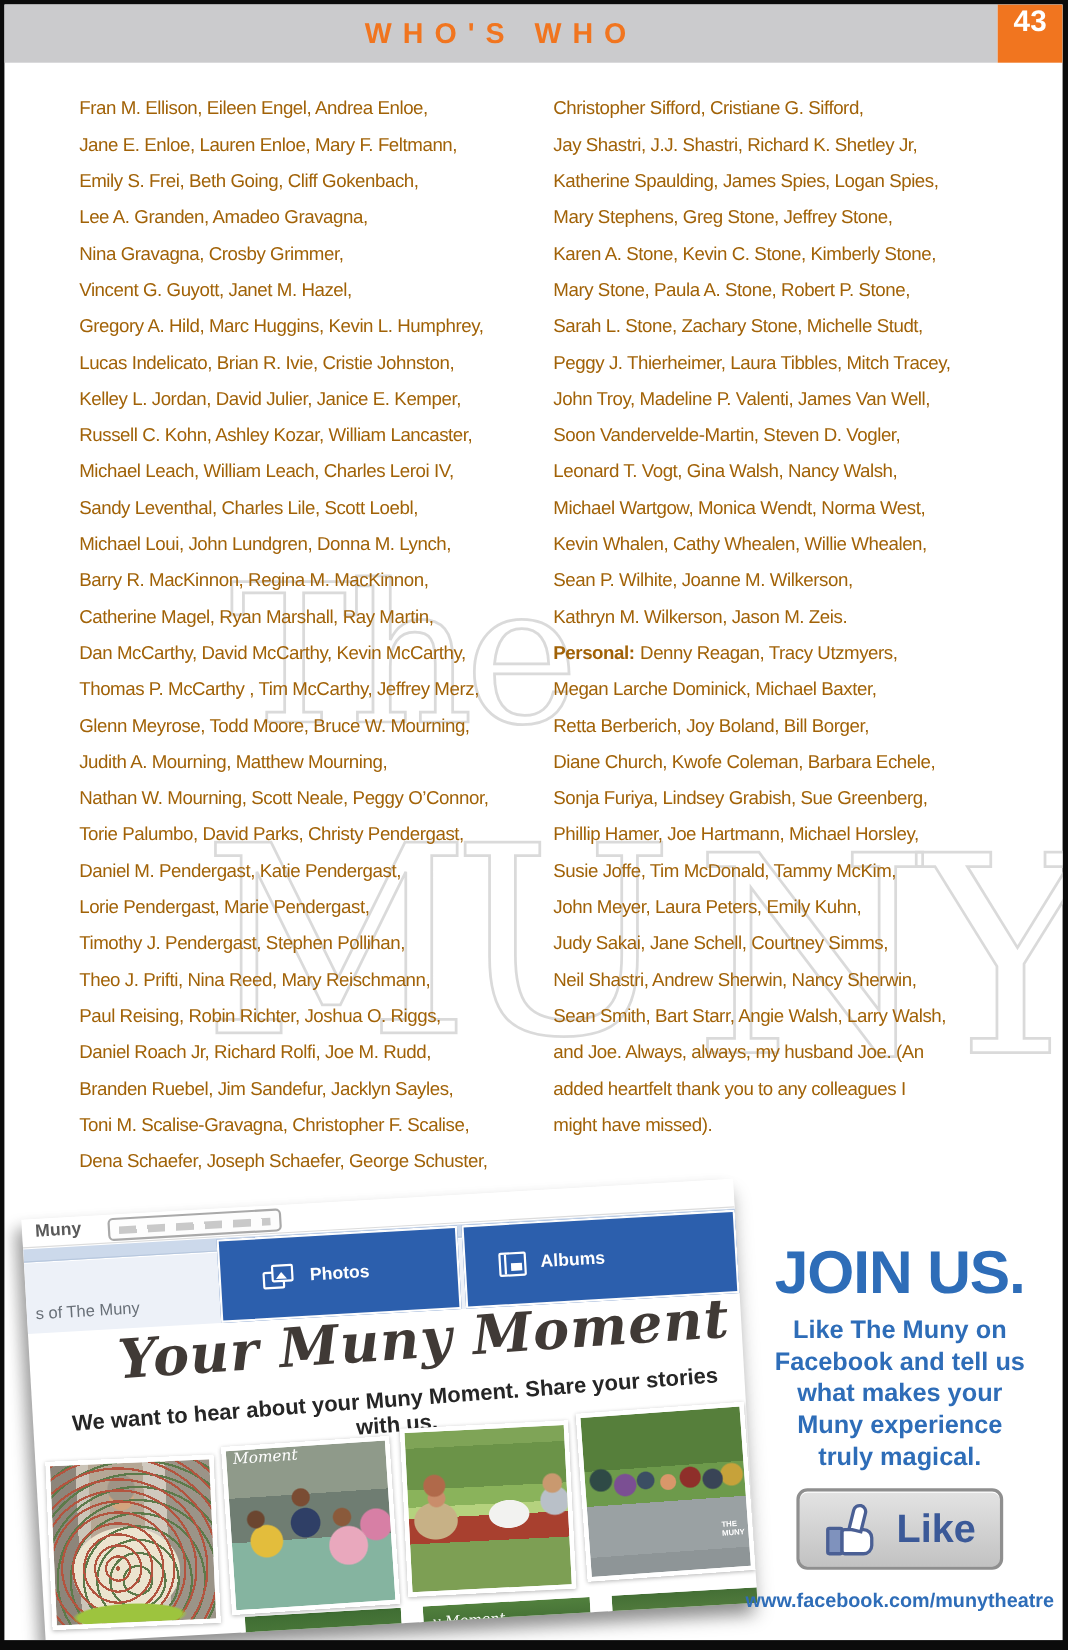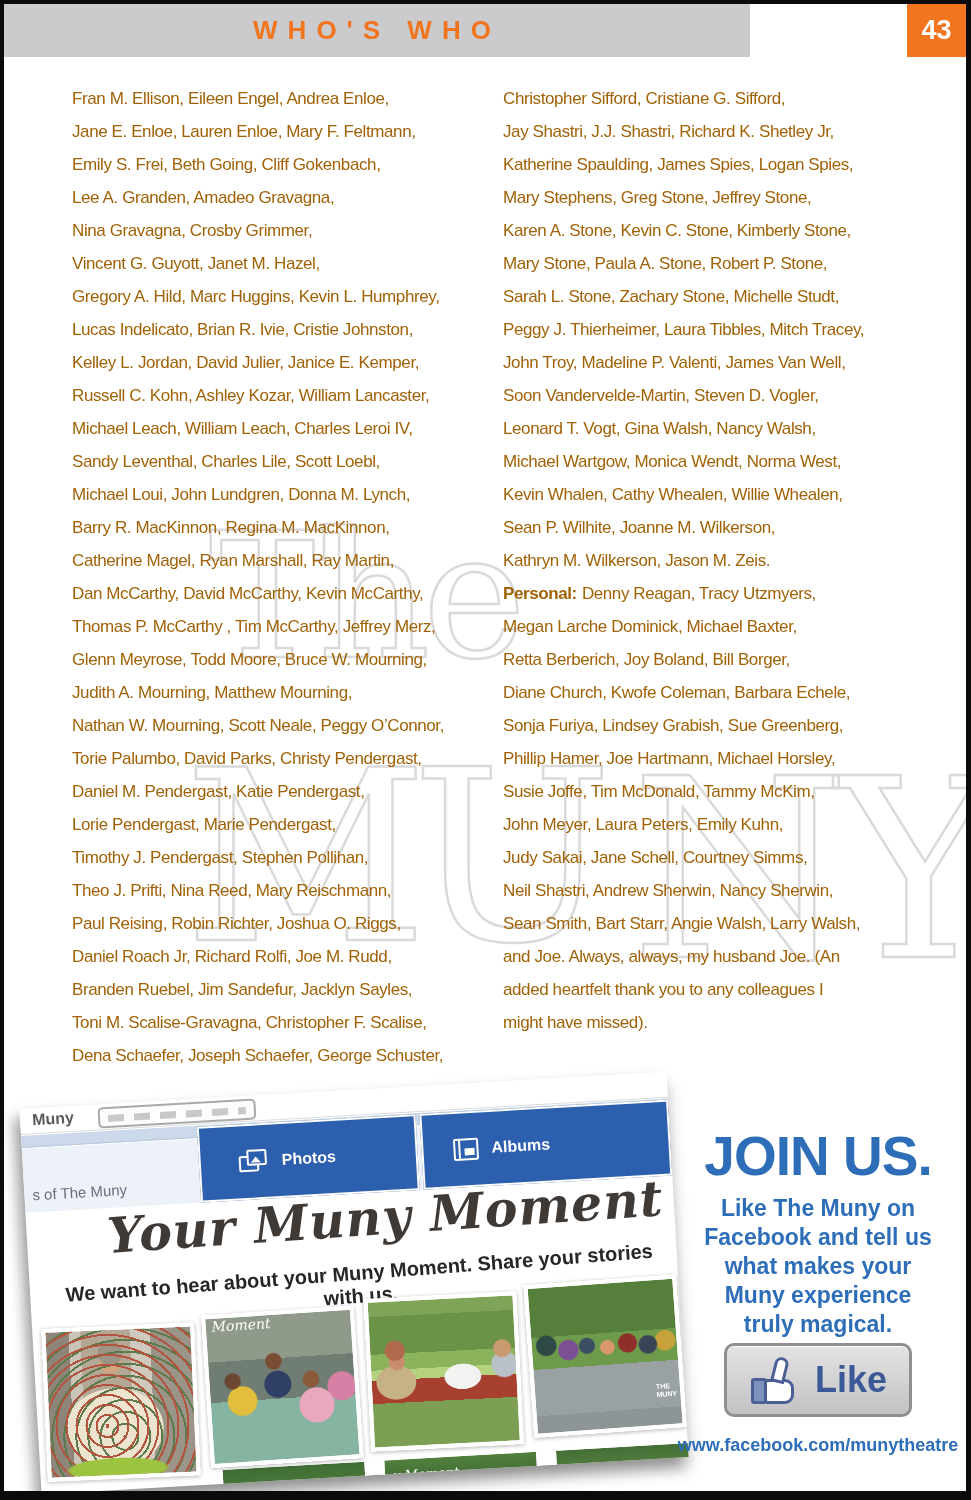--- a/index.html
+++ b/index.html
@@ -1,26 +1,26 @@
 <!DOCTYPE html>
 <html style="--orange: #F1751F; --bar_gray: #CBCBCD; --join_blue: #2E6DB8; --fb_tab_blue: #2C5FAD; --like_text_blue: #3B5998;"><head>
 <meta charset="utf-8">
 <style>
   * { margin:0; padding:0; box-sizing:border-box; }
   html,body { width:971px; height:1500px; background:#0b0b0b; overflow:hidden;
               font-family:"Liberation Sans", sans-serif; }
   .page { position:absolute; inset:4px 5px 9px 4px; background:#ffffff; overflow:hidden; }
 
   
-  .topbar { position:absolute; left:0; top:0; width:746px; height:53px; background:var(--bar_gray); }
+  .topbar { position:absolute; left:0; top:0; width:903px; height:53px; background:var(--bar_gray); }
   .topbar .title { position:absolute; left:0; top:0; width:100%; height:53px; line-height:53px;
                    text-align:center; color:var(--orange); font-weight:bold; font-size:26px;
                    letter-spacing:10px; }
   .pagenum-box { position:absolute; left:903px; top:0; width:59px; height:53px; background:var(--orange);
-                 color:#fff; font-weight:bold; font-size:27px; display:flex; align-items:center; justify-content:center; }
+                 color:#fff; font-weight:bold; font-size:27px; display:flex; justify-content:center; }
 
   
   .wm { position:absolute; z-index:0; font-family:"DejaVu Serif", serif; font-weight:normal;
         color:#ffffff; -webkit-text-stroke:2.5px #d9d9d9; line-height:1; opacity:.95; }
   .wm-the { left:205px; top:505px; font-size:175px; letter-spacing:-8px; }
   .wm-mu  { left:180px; top:735px; font-size:238px; letter-spacing:-16px; }
   .wm-ny  { left:580px; top:742px; font-size:250px; letter-spacing:-14px;margin-left:47px; }
 
   
   .col { position:absolute; top:78px; z-index:1; font-size:17px; letter-spacing:-0.4px;
@@ -119,21 +119,21 @@
   .r2c { left:512px; width:150px; background:linear-gradient(180deg,#446f35,#87ab5e); }
   .row2 .cap2 { position:absolute; left:8px; top:8px; font-family:"DejaVu Serif", serif;
                 font-style:italic; font-size:13px; color:#fff; }
 
   
   .join { position:absolute; left:666px; top:1122px; width:296px; z-index:2; text-align:center;
           color:var(--join_blue); }
   .join .jtitle { font-size:55px; font-weight:bold; letter-spacing:-1px; line-height:60px; }
   .join .jbody { margin-top:8px; font-size:23px; font-weight:bold; }
   .join .jbody div { line-height:29px; }
-  .like-btn { margin:4px auto 0; width:188px; height:74px; border:3px solid #8f8f8f; border-radius:10px;
+  .like-btn { margin:14px auto 0; width:188px; height:74px; border:3px solid #8f8f8f; border-radius:10px;
               background:linear-gradient(180deg,#e3e3e3,#c2c2c2); display:flex; align-items:center;
               justify-content:center; gap:12px; box-shadow:inset 0 1px 0 #fff; }
   .like-label { font-size:36px; font-weight:bold; color:var(--like_text_blue); }
   .thumb { position:relative; width:54px; height:56px; flex:0 0 54px; }
   .thumb span { position:absolute; display:block; }
   .thumb .cuff { left:2px; top:26px; width:16px; height:26px; background:#7f92bd;
                  border:3px solid #4a5f94; border-radius:3px; }
   .thumb .mitt { left:15px; top:27px; width:30px; height:25px; background:#fff;
                  border:3px solid #4a5f94; border-radius:4px 9px 9px 4px; }
   .thumb .tup  { left:24px; top:5px; width:14px; height:26px; background:#fff;

